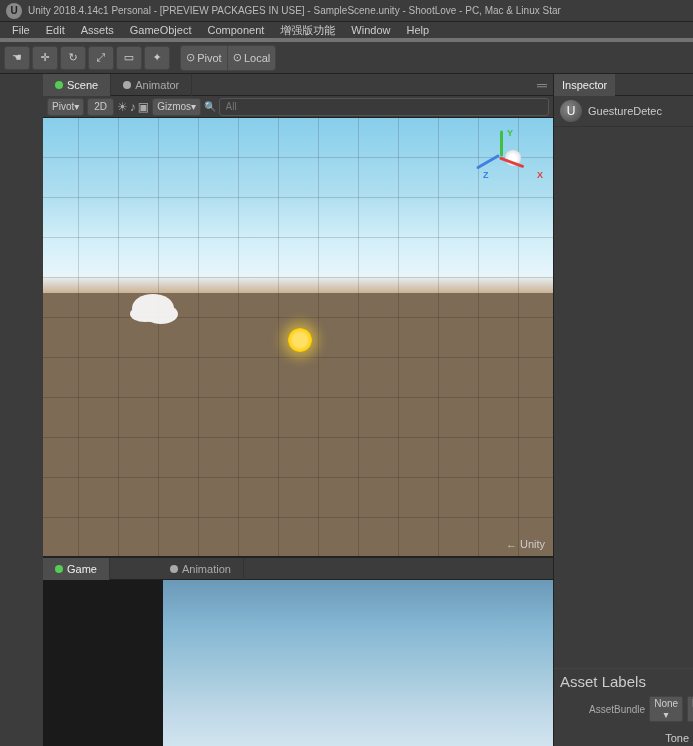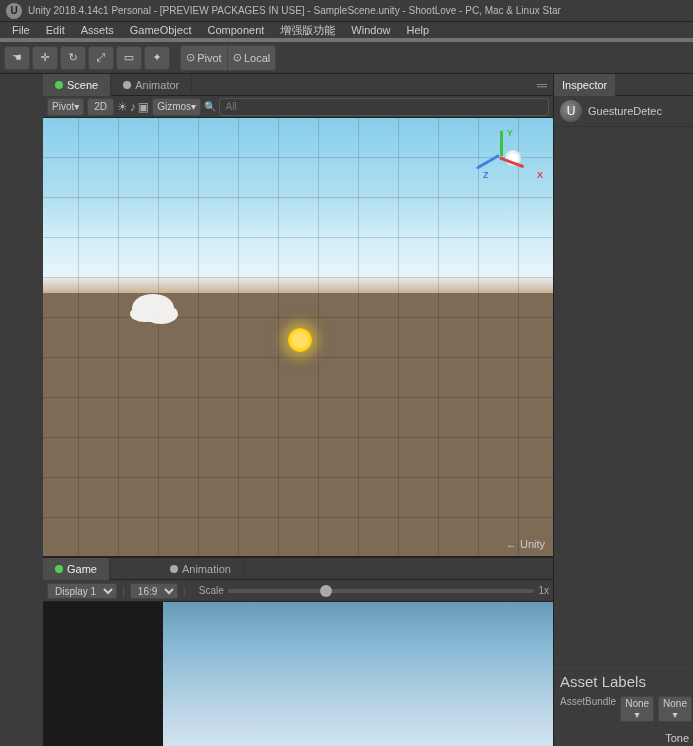--- a/index.html
+++ b/index.html
@@ -329,22 +329,23 @@
       padding: 4px 6px;
     }
     .asset-labels-title {
       font-size: 15px;
       color: #ccc;
       font-weight: normal;
       margin-bottom: 6px;
     }
     .asset-bundle-row {
       display: flex;
-      align-items: flex-start;
+      align-items: center;
       gap: 4px;
+      margin-left: 29px;
     }
     .asset-bundle-label {
       font-size: 10px;
       color: #aaa;
     }
     .asset-bundle-dropdown {
       background: #555;
       border: 1px solid #444;
       border-radius: 2px;
       color: #ccc;
@@ -546,35 +547,20 @@
         <div class="tab active">
           <span class="tab-dot green"></span>
           <span>Game</span>
         </div>
         <div class="tab">
           <span class="tab-dot"></span>
           <span>Animation</span>
         </div>
       </div>
 
-      <div id="bottom-toolbar">
-        <select class="bottom-tool-select">
-          <option>Display 1</option>
-        </select>
-        <span style="color:#555; margin: 0 1px;">|</span>
-        <select class="bottom-tool-select">
-          <option>16:9</option>
-        </select>
-        <span style="color:#555; margin: 0 1px;">|</span>
-        <span class="scale-label">Scale</span>
-        <div class="scale-slider">
-          <div class="scale-slider-thumb"></div>
-        </div>
-        <span class="scale-value">1x</span>
-      </div>
 
       <div id="game-view">
         <div class="game-dark-panel"></div>
         <div class="game-sky-panel"></div>
       </div>
     </div>
   </div>
 
   <div id="right-panel">
 

